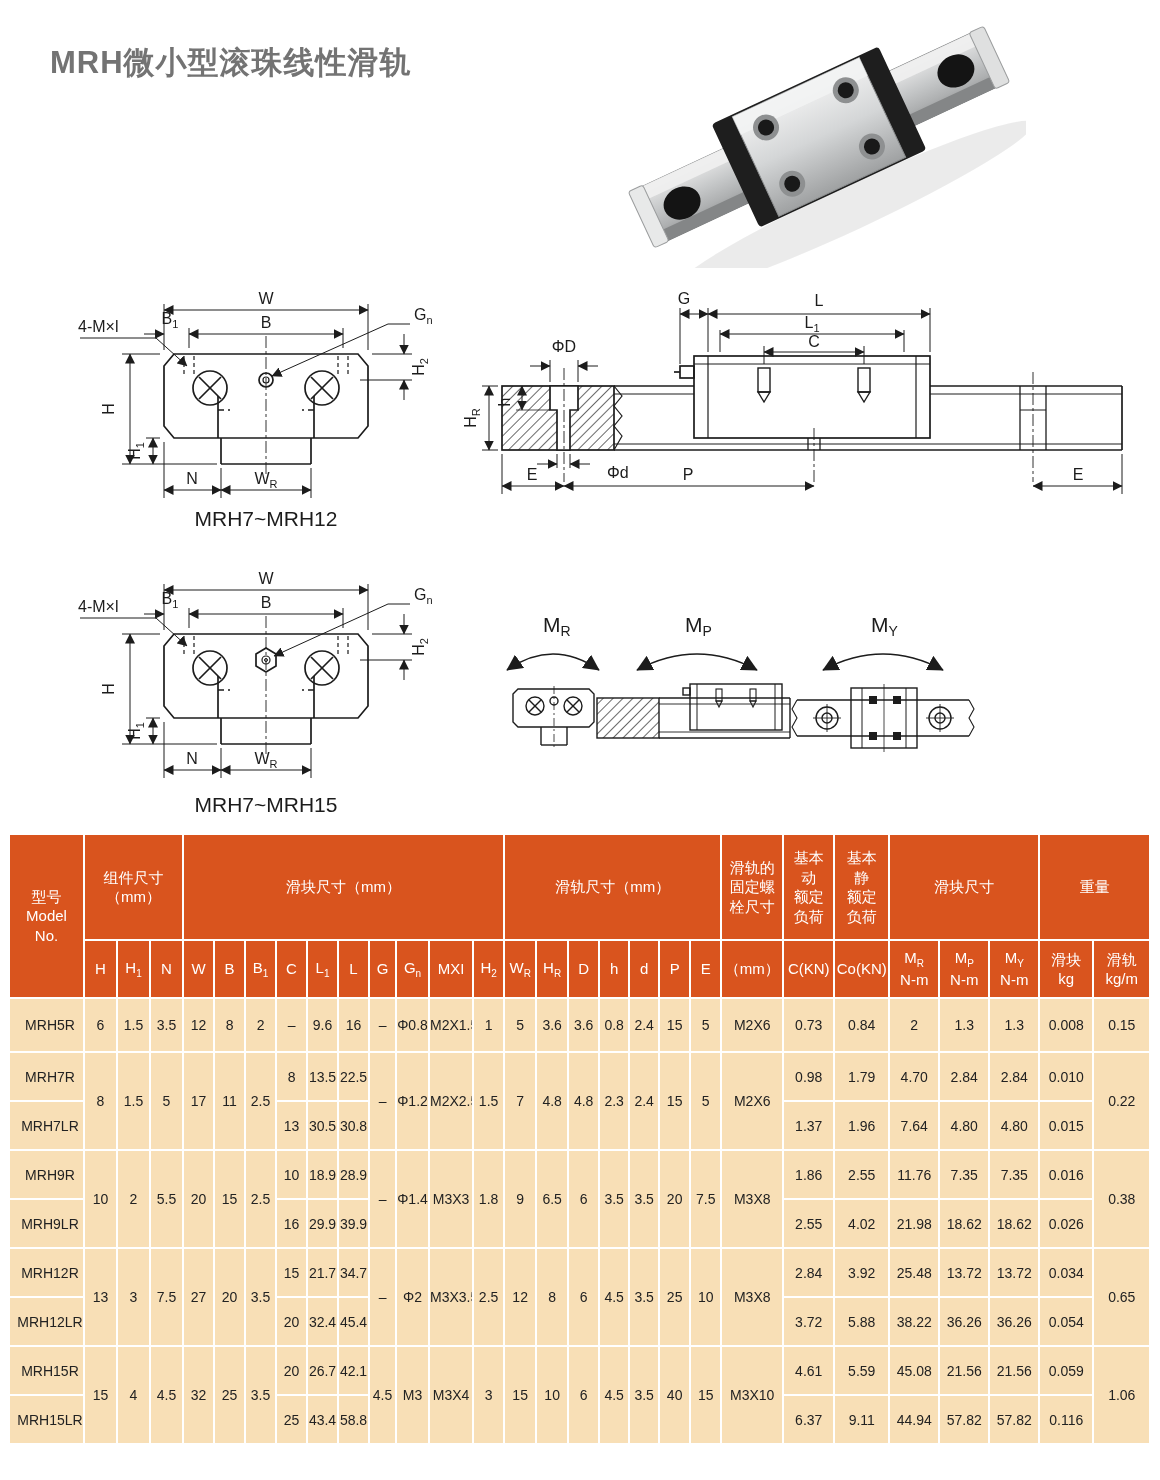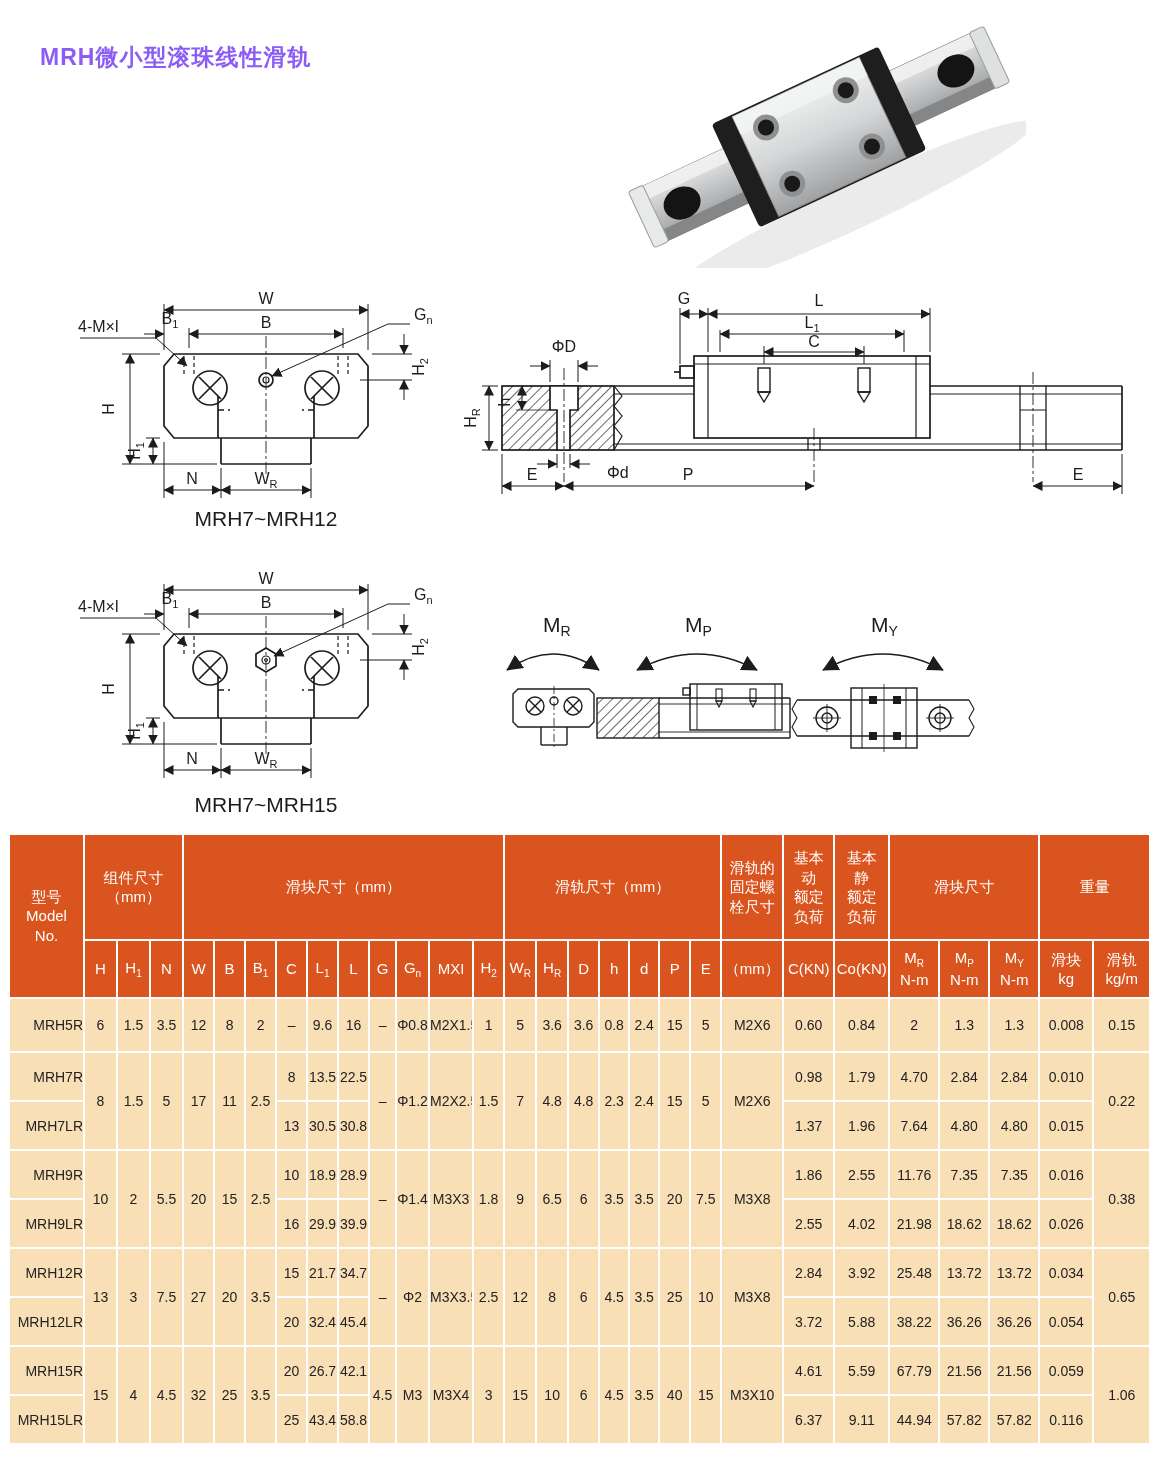--- a/index.html
+++ b/index.html
@@ -1,32 +1,32 @@
 <!DOCTYPE html>
 <html><head>
 <meta charset="utf-8">
 <style>
   html,body{margin:0;padding:0;background:#fff;}
   #page{position:relative;width:1160px;height:1480px;background:#fff;overflow:hidden;
         font-family:"Liberation Sans",sans-serif;color:#1c1c1c;}
-  #title{position:absolute;left:40px;top:42px;font-size:23px;font-weight:bold;letter-spacing:1px;color:#8b5cf6;}
+  #title{position:absolute;left:50px;top:42px;font-size:31px;font-weight:bold;letter-spacing:1px;color:#737373;}
   .abs{position:absolute;}
   svg text{font-family:"Liberation Sans",sans-serif;fill:#1c1c1c;}
   .dimt{font-size:16px;}
   .subt{font-size:11px;}
   .capt{font-size:21px;}
   .momt{font-size:21px;}
   .momsub{font-size:14px;}
   
   #spec{border-collapse:collapse;table-layout:fixed;width:1141px;}
   #spec th,#spec td{border:2px solid #fff;text-align:center;vertical-align:middle;padding:0;overflow:hidden;}
   #spec thead th{background:#d9541e;color:#fff;font-weight:normal;font-size:15px;line-height:1.3;white-space:pre-line;}
   #spec thead sub{font-size:10px;}
   #spec tbody td{background:#f8dfb6;font-size:14px;color:#222;}
-  #spec tbody td.model{text-align:right;padding-left:7px;}
+  #spec tbody td.model{text-align:center;padding-left:7px;}
   #spec tr.grp{height:106px;}
   #spec tr.sub{height:58px;}
   #spec tbody tr{height:49px;}
   #spec tbody tr.first{height:54px;}
 </style>
 </head>
 <body>
 
 <div id="page">
 
@@ -472,21 +472,21 @@
             <td>M2X1.5</td>
             <td>1</td>
             <td>5</td>
             <td>3.6</td>
             <td>3.6</td>
             <td>0.8</td>
             <td>2.4</td>
             <td>15</td>
             <td>5</td>
             <td>M2X6</td>
-            <td>0.60</td>
+            <td>0.73</td>
             <td>0.84</td>
             <td>2</td>
             <td>1.3</td>
             <td>1.3</td>
             <td>0.008</td>
             <td>0.15</td>
           </tr>
           <tr>
             <td class="model">MRH7R</td>
             <td rowspan="2">8</td>
@@ -634,21 +634,21 @@
             <td rowspan="2">15</td>
             <td rowspan="2">10</td>
             <td rowspan="2">6</td>
             <td rowspan="2">4.5</td>
             <td rowspan="2">3.5</td>
             <td rowspan="2">40</td>
             <td rowspan="2">15</td>
             <td rowspan="2">M3X10</td>
             <td>4.61</td>
             <td>5.59</td>
-            <td>67.79</td>
+            <td>45.08</td>
             <td>21.56</td>
             <td>21.56</td>
             <td>0.059</td>
             <td rowspan="2">1.06</td>
           </tr>
           <tr>
             <td class="model">MRH15LR</td>
             <td>25</td>
             <td>43.4</td>
             <td>58.8</td>

